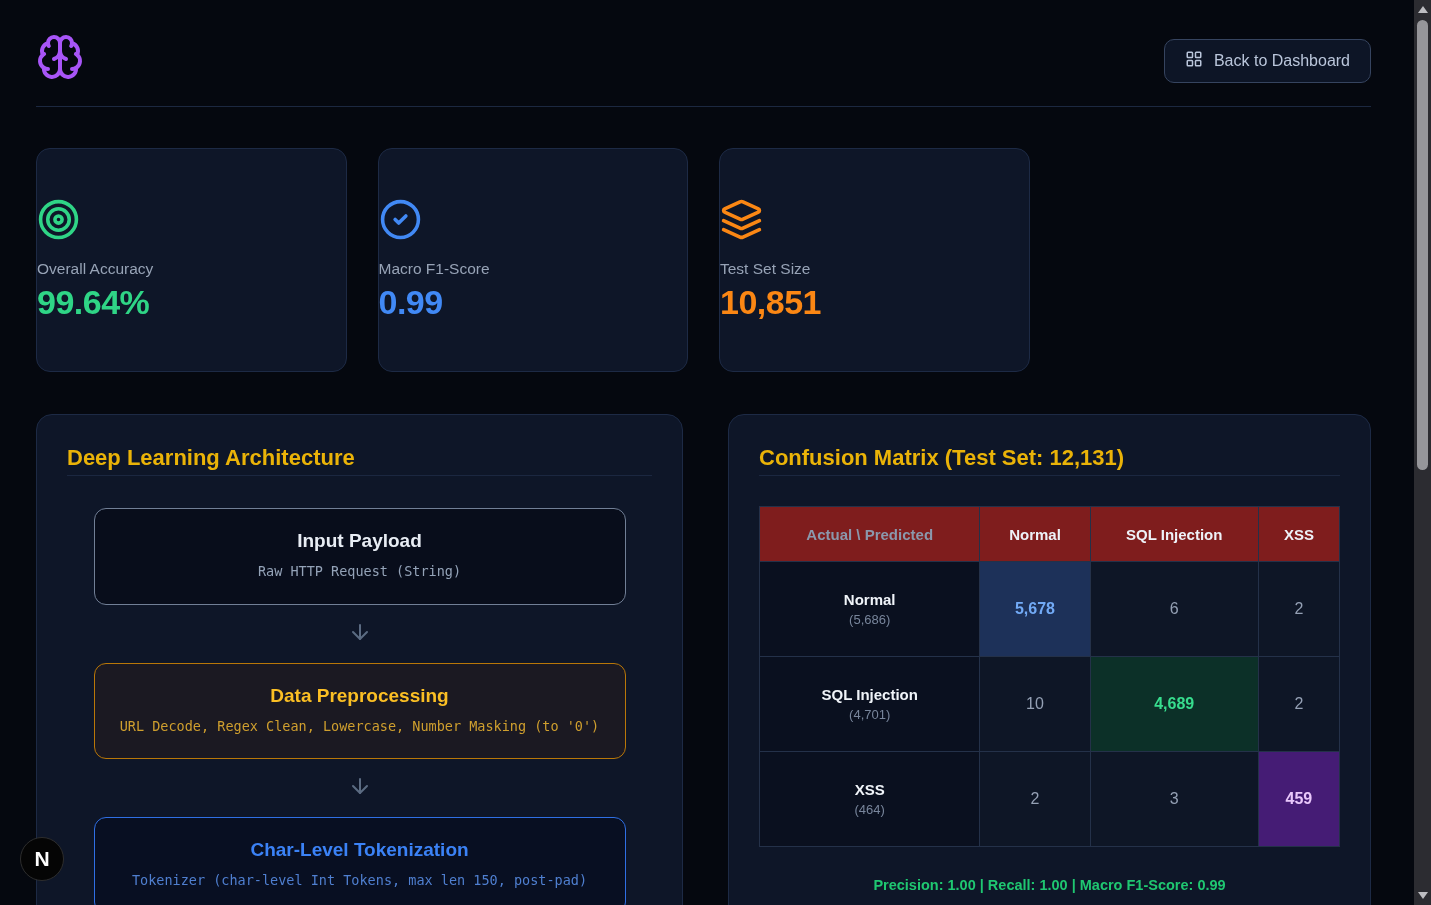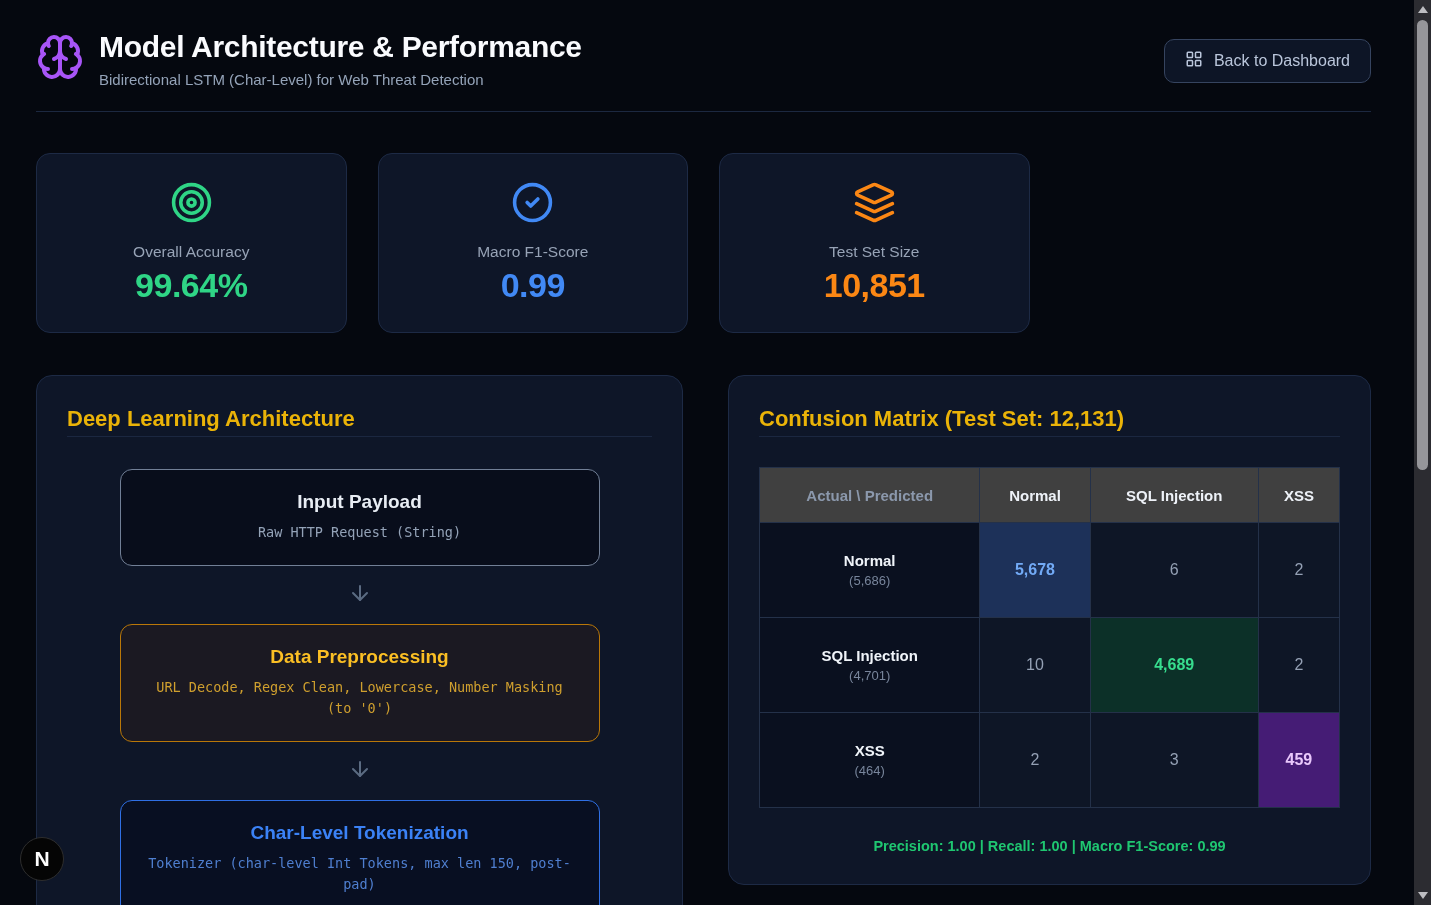--- a/index.html
+++ b/index.html
@@ -23,59 +23,59 @@
     background:#0d1526; border:1px solid #36445f; border-radius:10px;
     padding:10px 20px; color:#bac6db; font-size:16px; cursor:pointer;
     font-family:"Liberation Sans", sans-serif;
   }
   .back-btn svg { width:18px; height:18px; }
   .header-divider { border-top:1px solid #1c2840; margin-top:23px; }
 
   
   .stats { margin-top:41px; display:grid; grid-template-columns:repeat(4,1fr); gap:31px; }
   .stat-card {
-    height:180px; background:#0e1628; border:1px solid #1d2a45; border-radius:14px;
-    display:flex; flex-direction:column; align-items:center; justify-content:center;
+    height:224px; background:#0e1628; border:1px solid #1d2a45; border-radius:14px;
+    display:flex; flex-direction:column; align-items:flex-start; justify-content:center;
   }
   .stat-icon svg { width:43px; height:43px; }
   .stat-label { margin-top:15px; font-size:15.5px; color:#97a3b6; }
   .stat-value { margin-top:5px; font-size:34px; font-weight:800; letter-spacing:-0.5px; }
   .stat-unit { font-size:19px; font-weight:700; color:#8b97ab; margin-left:9px; }
   .c-green  { color:#2fd586; }
   .c-blue   { color:#4189f5; }
   .c-purple { color:#b266f2; }
   .c-orange { color:#fb8714; }
 
   
   .main { margin-top:42px; display:grid; grid-template-columns:647px 643px; gap:45px; align-items:start; }
   .panel { background:#0e1628; border:1px solid #1d2a45; border-radius:16px; padding:30px; }
   .panel-title { font-size:22px; font-weight:700; color:#eab308; margin-bottom:4px; }
   .panel-divider { border-top:1px solid #1b2740; }
 
   
   .flow { padding-top:32px; display:flex; flex-direction:column; align-items:center; }
-  .flow-box { width:480px; border-radius:12px; padding:21px 24px; text-align:center; }
+  .flow-box { width:532px; border-radius:12px; padding:21px 24px; text-align:center; }
   .flow-title { font-size:19px; font-weight:800; }
   .flow-sub { margin-top:9px; font-family:"DejaVu Sans Mono", monospace; font-size:13.5px; line-height:1.6; }
   .box-default { border:1px solid #717f96; background:#080d1b; }
   .box-default .flow-title { color:#e8edf4; }
   .box-default .flow-sub { color:#94a3b8; }
   .box-amber { border:1px solid #b97708; background:#1b1922; }
   .box-amber .flow-title { color:#fbbf24; }
   .box-amber .flow-sub { color:#cf9f2e; }
   .box-blue { border:1px solid #2f6fe4; background:#080f22; }
   .box-blue .flow-title { color:#3b82f6; }
   .box-blue .flow-sub { color:#4f7fd0; }
   .flow-arrow { margin:15px 0; color:#5b6b82; }
   .flow-arrow svg { width:24px; height:24px; }
 
   
   .cm-table { width:100%; border-collapse:collapse; margin-top:30px; }
   .cm-table th, .cm-table td { border:1px solid #243149; }
-  .cm-table thead th { height:55px; background:#404040; font-size:15px; font-weight:800; color:#eef2f8; text-align:center; }
+  .cm-table thead th { height:55px; background:#7f1d1d; font-size:15px; font-weight:800; color:#eef2f8; text-align:center; }
   .cm-table thead th:first-child { color:#8b98ac; width:38%; }
   .cm-table thead th:nth-child(2) { width:19%; }
   .cm-table thead th:nth-child(3) { width:29%; }
   .cm-table thead th:nth-child(4) { width:14%; }
   .row-label { background:#0a101f; text-align:center; padding:14px 6px; }
   .row-label .lbl { font-size:15px; font-weight:800; color:#f0f4f9; }
   .row-label .support { margin-top:4px; font-size:13px; font-weight:400; color:#78859b; }
   .cm-table tbody td { height:95px; background:#0e1626; text-align:center; font-size:16px; color:#94a0b4; }
   .hl-blue   { background:#1d3159 !important; color:#72aaf6 !important; font-weight:800; }
   .hl-green  { background:#0c3028 !important; color:#37dd8e !important; font-weight:800; }
@@ -113,24 +113,20 @@
           <path d="M12 5a3 3 0 1 1 5.997.125 4 4 0 0 1 2.526 5.77 4 4 0 0 1-.556 6.588A4 4 0 1 1 12 18Z"></path>
           <path d="M15 13a4.5 4.5 0 0 1-3-4 4.5 4.5 0 0 1-3 4"></path>
           <path d="M17.599 6.5a3 3 0 0 0 .399-1.375"></path>
           <path d="M6.003 5.125A3 3 0 0 0 6.401 6.5"></path>
           <path d="M3.477 10.896a4 4 0 0 1 .585-.396"></path>
           <path d="M19.938 10.5a4 4 0 0 1 .585.396"></path>
           <path d="M6 18a4 4 0 0 1-1.967-.516"></path>
           <path d="M19.967 17.484A4 4 0 0 1 18 18"></path>
         </svg>
       </span>
-      <div>
-        <div class="page-title">Model Architecture &amp; Performance</div>
-        <div class="page-subtitle">Bidirectional LSTM (Char-Level) for Web Threat Detection</div>
-      </div>
     </div>
     <button class="back-btn">
       <span>
         <svg viewBox="0 0 24 24" fill="none" stroke="currentColor" stroke-width="2" stroke-linecap="round" stroke-linejoin="round" width="18" height="18">
           <rect width="7" height="7" x="3" y="3" rx="1"></rect>
             <rect width="7" height="7" x="14" y="3" rx="1"></rect>
           <rect width="7" height="7" x="14" y="14" rx="1"></rect>
             <rect width="7" height="7" x="3" y="14" rx="1"></rect>
         </svg>
       </span>

